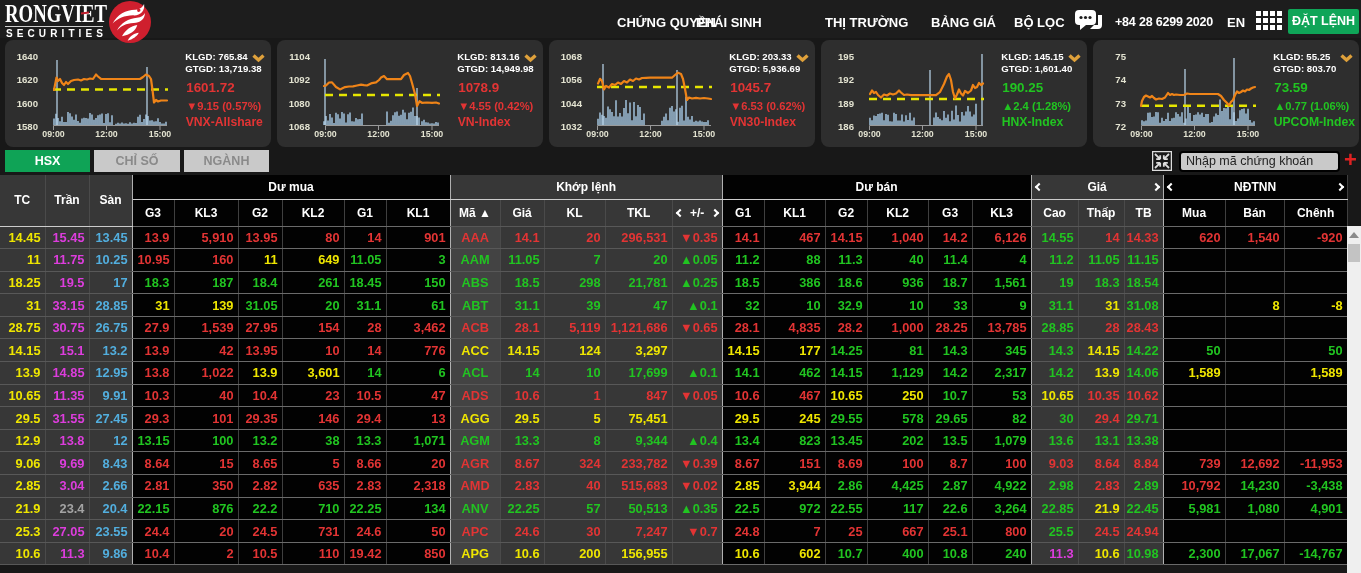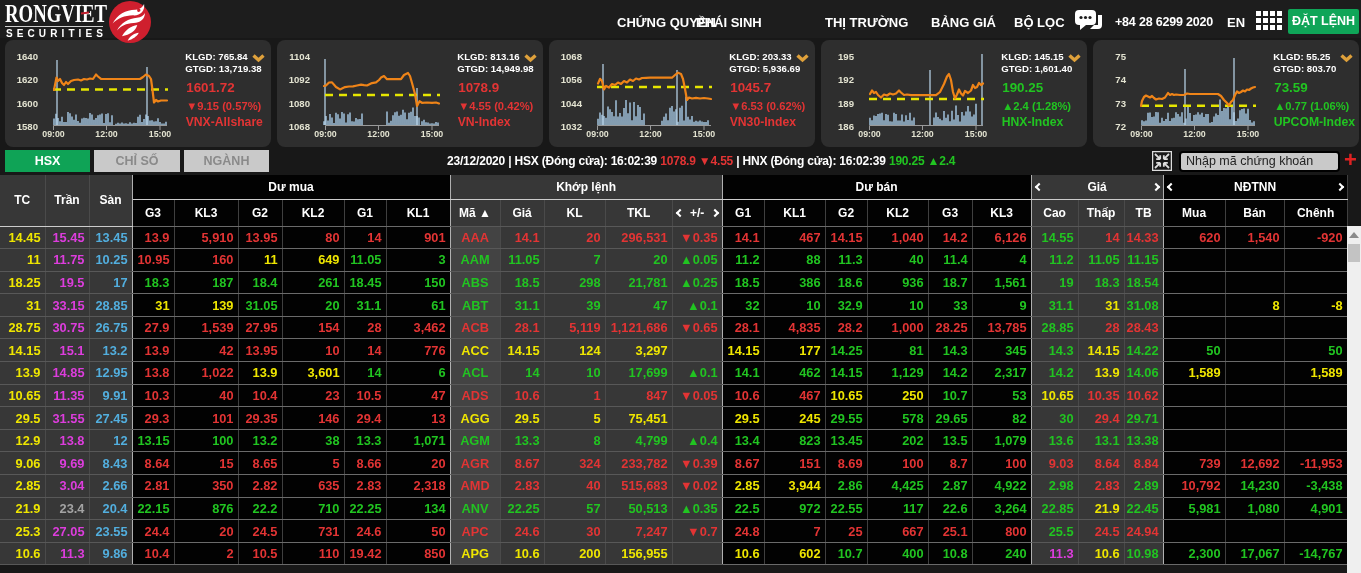--- a/index.html
+++ b/index.html
@@ -221,21 +221,20 @@
 <text x="186.2" y="89.5" fill="#21c421" font-size="13.4">73.59</text>
 <text x="186.2" y="107.5" fill="#21c421" font-size="11.2">▲0.77 (1.06%)</text>
 <text x="185.7" y="123.5" fill="#21c421" font-size="12.2">UPCOM-Index</text>
 </g>
       </svg></div>
 </div>
 <div class="tabrow">
  <div class="tab" style="left:5px;width:85px;background:#0fa356;color:#fff">HSX</div>
  <div class="tab" style="left:94px;width:86px;background:#c9c9c9;color:#8a8a8a">CHỈ SỐ</div>
  <div class="tab" style="left:184px;width:85px;background:#c9c9c9;color:#8a8a8a">NGÀNH</div>
- <div class="status">23/12/2020 | HSX (Đóng cửa): 16:02:39 <span style="color:#e23434">1078.9 ▼4.55</span> | HNX (Đóng cửa): 16:02:39 <span style="color:#21c421">190.25 ▲2.4</span></div>
  <svg class="icon-compress" viewBox="0 0 20 20">
   <rect x="0.5" y="0.5" width="19" height="19" fill="none" stroke="#ddd" stroke-width="1.5"></rect>
   <g stroke="#ddd" stroke-width="1.8">
    <path d="M3 3 L8.2 8.2 M8.2 8.2 v-4 M8.2 8.2 h-4"></path>
    <path d="M17 3 L11.8 8.2 M11.8 8.2 v-4 M11.8 8.2 h4"></path>
    <path d="M3 17 L8.2 11.8 M8.2 11.8 v4 M8.2 11.8 h-4"></path>
    <path d="M17 17 L11.8 11.8 M11.8 11.8 v4 M11.8 11.8 h4"></path>
   </g>
  </svg>
  <div class="inp">Nhập mã chứng khoán</div>
@@ -585,21 +584,21 @@
           <td class="gc bsep" style="color:#52aede">12</td>
           <td class="dk" style="color:#21c421">13.15</td>
           <td class="dk" style="color:#21c421">100</td>
           <td class="dk" style="color:#21c421">13.2</td>
           <td class="dk" style="color:#21c421">38</td>
           <td class="dk" style="color:#21c421">13.3</td>
           <td class="dk bsep" style="color:#21c421">1,071</td>
           <td class="gc ma" style="color:#21c421">AGM</td>
           <td class="gc" style="color:#21c421">13.3</td>
           <td class="gc" style="color:#21c421">8</td>
-          <td class="gc" style="color:#21c421">4,799</td>
+          <td class="gc" style="color:#21c421">9,344</td>
           <td class="gc bsep" style="color:#21c421">▲0.4</td>
           <td class="dk" style="color:#21c421">13.4</td>
           <td class="dk" style="color:#21c421">823</td>
           <td class="dk" style="color:#21c421">13.45</td>
           <td class="dk" style="color:#21c421">202</td>
           <td class="dk" style="color:#21c421">13.5</td>
           <td class="dk bsep" style="color:#21c421">1,079</td>
           <td class="gc" style="color:#21c421">13.6</td>
           <td class="gc" style="color:#21c421">13.1</td>
           <td class="gc bsep" style="color:#21c421">13.38</td>

